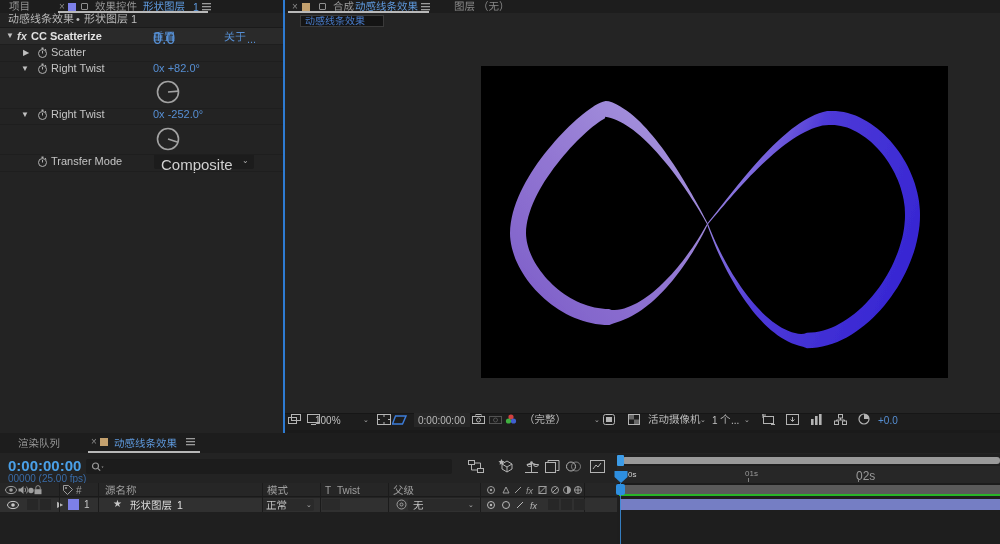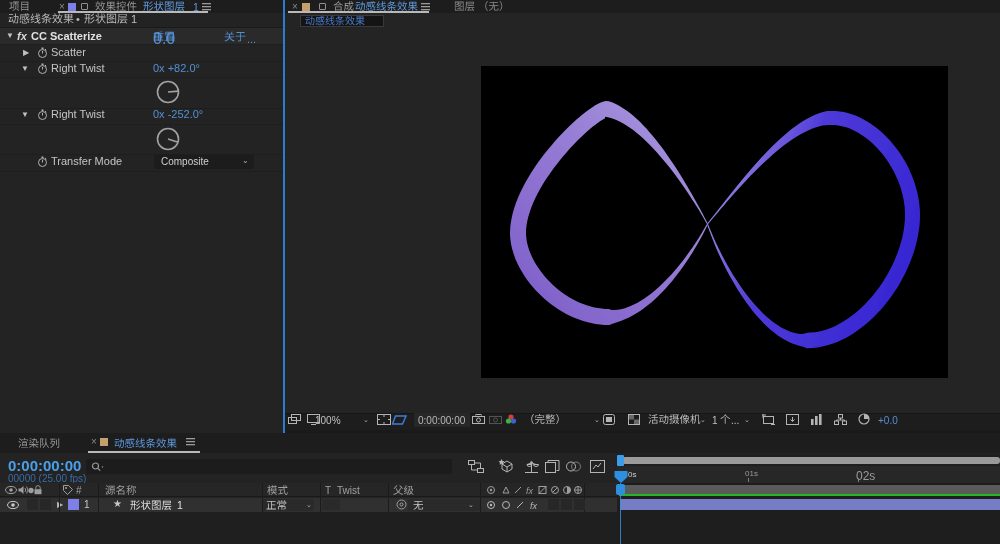--- a/index.html
+++ b/index.html
@@ -84,21 +84,21 @@
     </svg>
 <svg class="abs" style="left:37px;top:156px" width="11" height="12">
       <circle cx="5.5" cy="6.5" r="4" fill="none" stroke="#b0b0b0" stroke-width="1"></circle>
       <rect x="4.5" y="0.5" width="2" height="1.5" fill="#b0b0b0"></rect>
       <line x1="8" y1="2" x2="9.3" y2="3.2" stroke="#b0b0b0" stroke-width="1"></line>
       <line x1="5.5" y1="6.5" x2="5.5" y2="3.8" stroke="#b0b0b0" stroke-width="1"></line>
     </svg>
 
 <div class="t" style="left:51px;top:155px;color:#c4c4c4;font-size:11px">Transfer Mode</div>
 <div class="abs" style="left:154px;top:154px;width:100px;height:15px;background:#1c1c1c;border-radius:2px"></div>
-<div class="t" style="left:161px;top:156px;color:#d0d0d0;font-size:10px">Composite</div>
+<div class="t" style="left:161px;top:156px;color:#d0d0d0;font-size:15px">Composite</div>
 <div class="t" style="left:242px;top:156px;color:#b0b0b0;font-size:8px">⌄</div>
 </div>
 <div class="abs" style="left:0;top:61px;width:283px;height:1px;background:#1e1e1e"></div>
 <div class="abs" style="left:0;top:77px;width:283px;height:1px;background:#1e1e1e"></div>
 <div class="abs" style="left:0;top:108px;width:283px;height:1px;background:#1e1e1e"></div>
 <div class="abs" style="left:0;top:124px;width:283px;height:1px;background:#1e1e1e"></div>
 <div class="abs" style="left:0;top:154px;width:283px;height:1px;background:#1e1e1e"></div>
 <div class="abs" style="left:0;top:171px;width:283px;height:1px;background:#1e1e1e"></div>
 <div class="abs" style="left:283px;top:0;width:2px;height:433px;background:#2e7bd2"></div>
 <div class="abs" style="left:285px;top:0;width:715px;height:430px;background:#242424;border-bottom:2.5px solid #2e7bd2">

